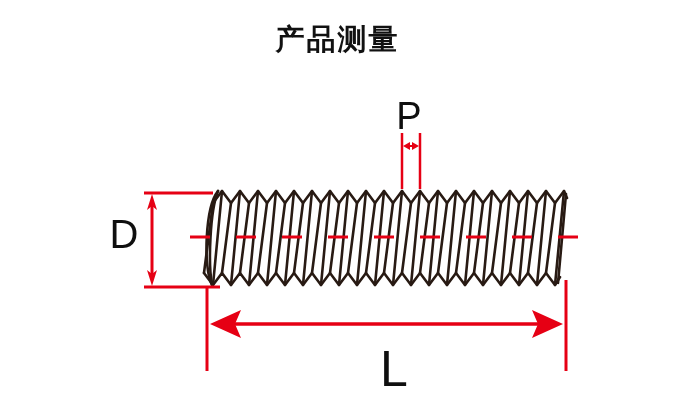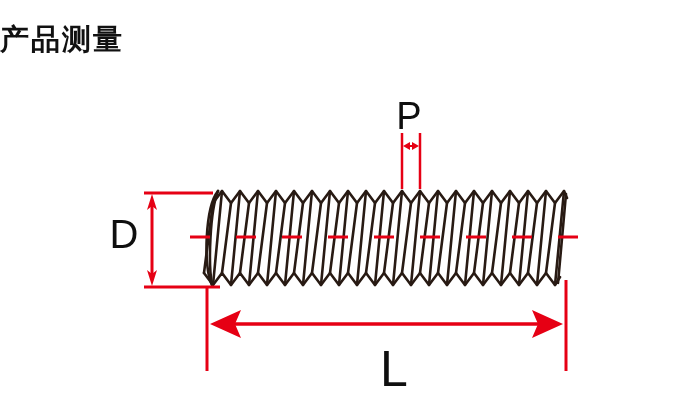--- a/index.html
+++ b/index.html
@@ -16,20 +16,21 @@
     width: 675px;
     height: 400px;
     background: #ffffff;
   }
   .title {
     position: absolute;
     top: 20px;
     left: 0;
     width: 675px;
     margin: 0;
+    text-align: center;
     font-size: 29px;
     font-weight: 600;
     letter-spacing: 2px;
     color: #111111;
     font-family: "Liberation Sans", sans-serif;
   }
   svg.diagram {
     position: absolute;
     top: 0;
     left: 0;

